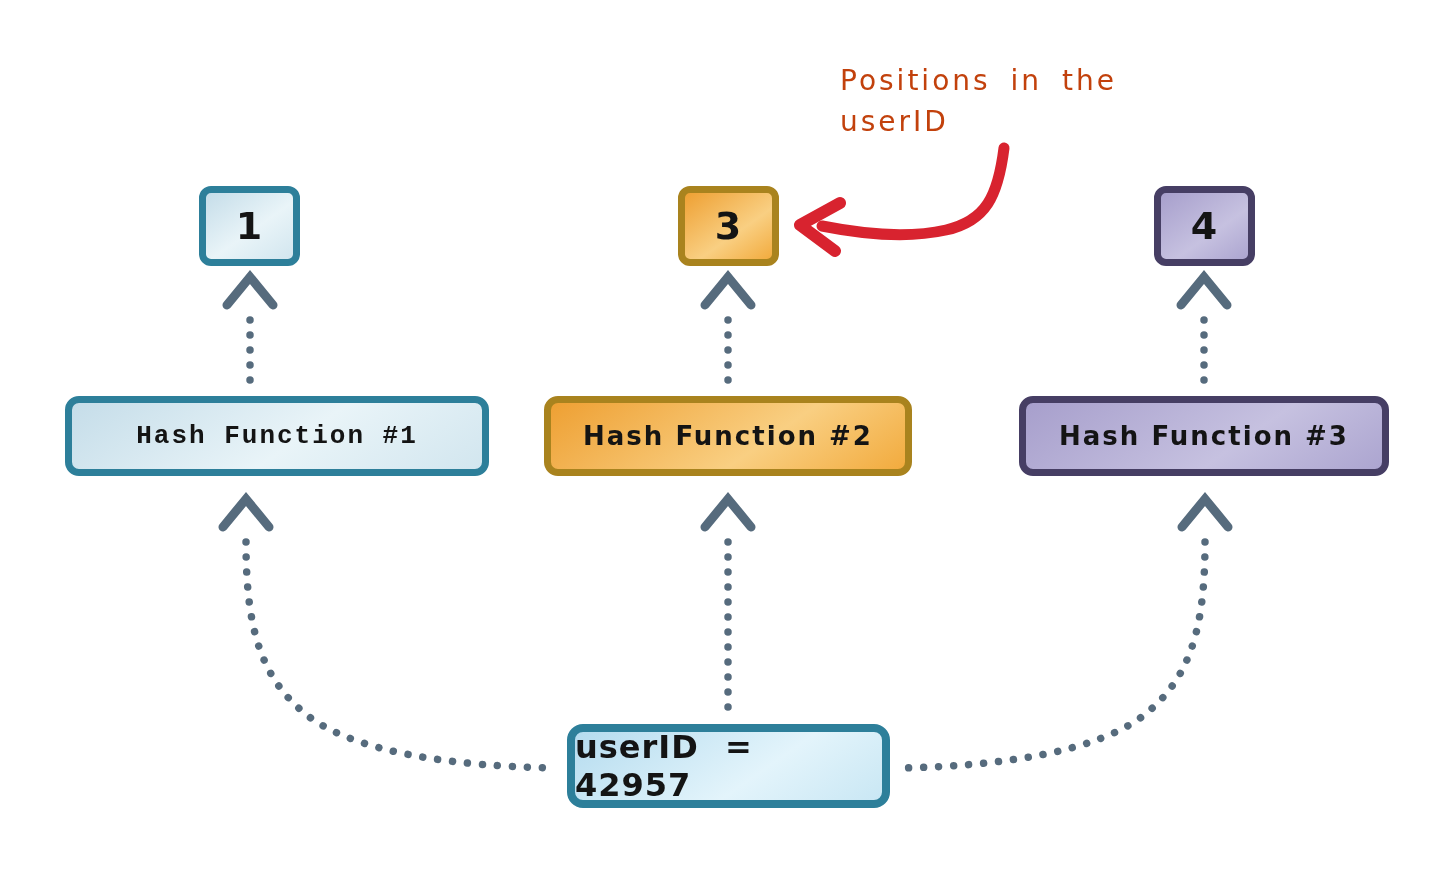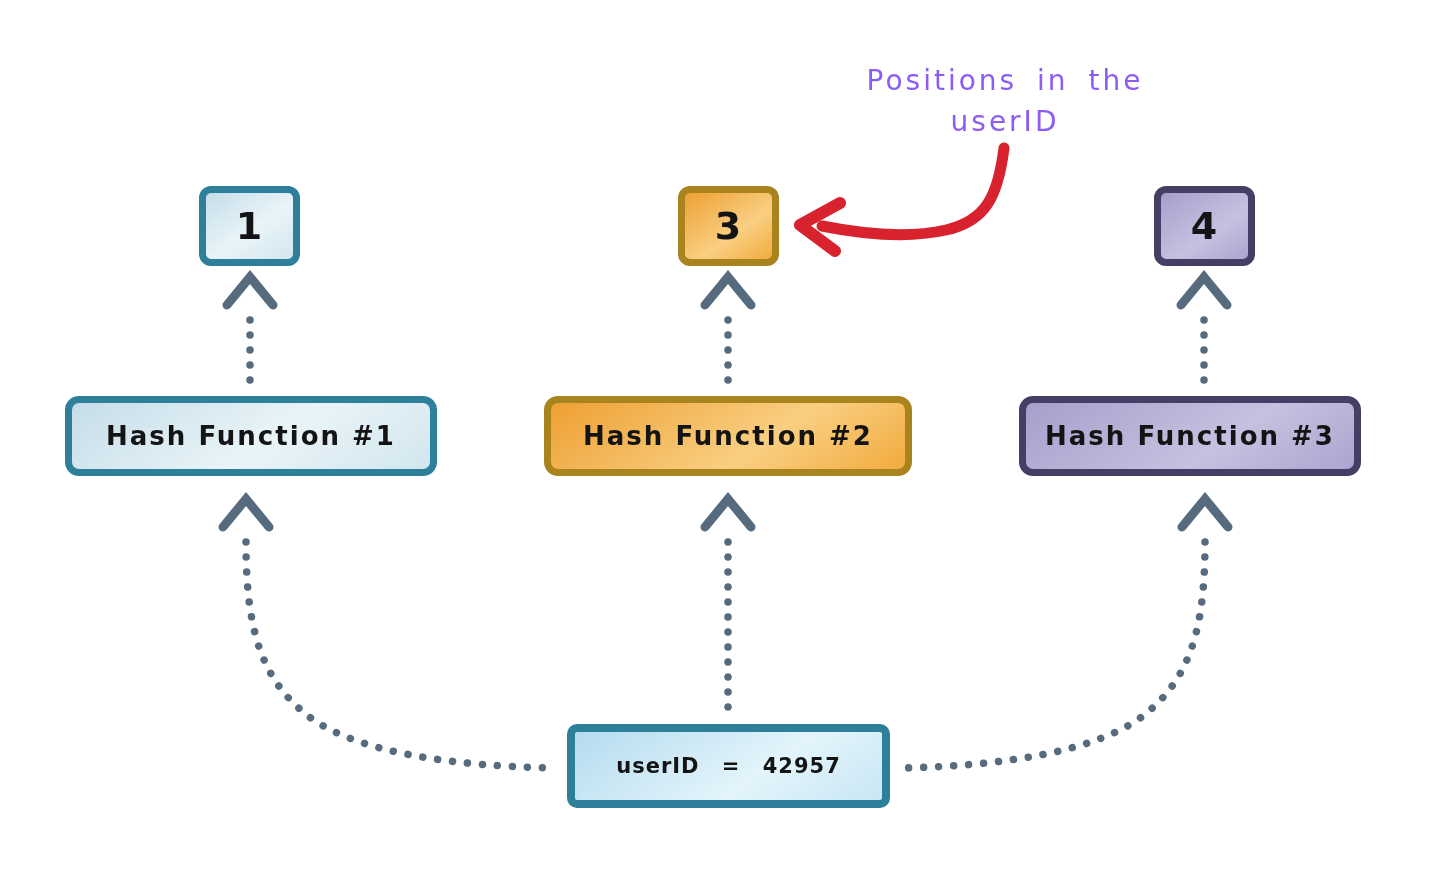--- a/index.html
+++ b/index.html
@@ -37,43 +37,43 @@
   .pos-3 { left: 678px; top: 186px; }
   .pos-4 { left: 1154px; top: 186px; }
 
   .hash-box {
     height: 80px; top: 396px;
     border-radius: 14px;
     font-size: 26px;
     letter-spacing: 2px;
     white-space: nowrap;
   }
-  .hash-1 { left: 65px;   width: 372px; }
+  .hash-1 { left: 65px;   width: 424px; font-family: Liberation Mono, monospace; }
   .hash-2 { left: 544px;  width: 368px; justify-content: center; }
-  .hash-3 { left: 1019px; width: 342px; }
+  .hash-3 { left: 1019px; width: 370px; }
 
   .userid-box {
     left: 567px; top: 724px;
     width: 323px; height: 84px;
     border: 8px solid #2d7f9a;
     background: linear-gradient(145deg, #b5dcef 0%, #e3f4fb 60%, #c9e7f4 100%);
-    border-radius: 10px;
-    font-size: 21px;
+    border-radius: 16px;
+    font-size: 32px;
     letter-spacing: 1px;
     word-spacing: 14px;
   }
 
   
   .annotation {
     position: absolute;
     left: 840px; top: 60px;
     width: 330px;
     z-index: 2;
-    text-align: center;
-    color: #8b5cf6;
+    text-align: left;
+    color: #c2410c;
     font-size: 28px;
     letter-spacing: 3px;
     word-spacing: 8px;
     line-height: 41px;
   }
 
   
   .dots  { stroke-width: 7.5; stroke-dasharray: 0.01 15; stroke-linecap: round; fill: none; }
   .chev  { stroke-width: 9; stroke-linecap: round; stroke-linejoin: miter; fill: none; }
   .redline { stroke-width: 11; stroke-linecap: round; fill: none; }

